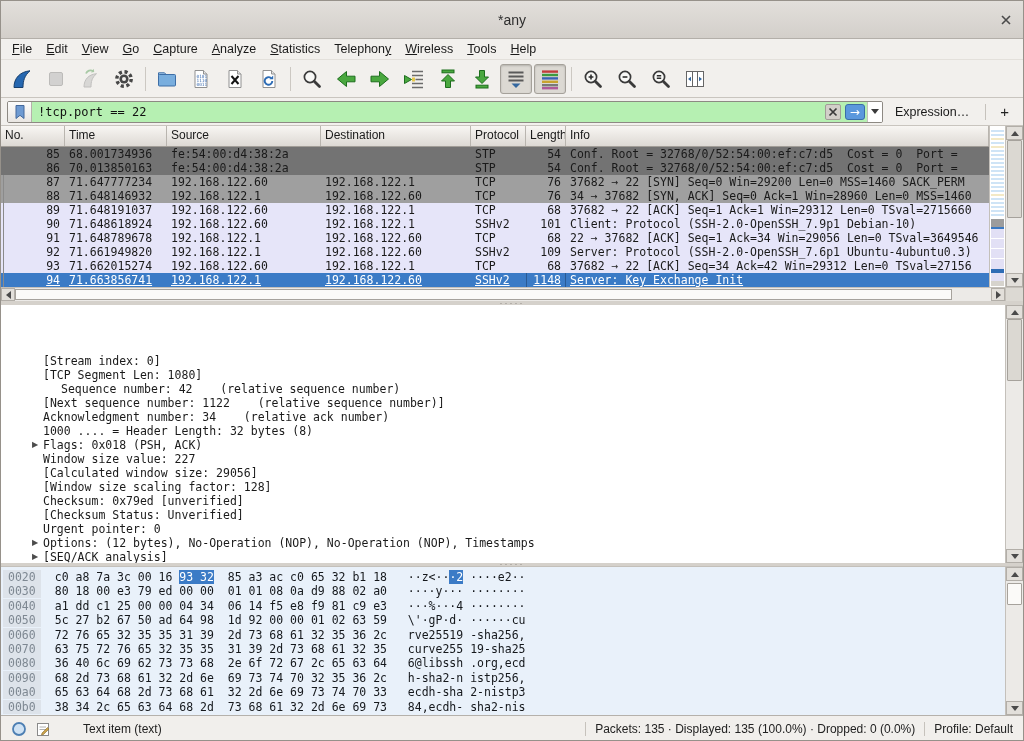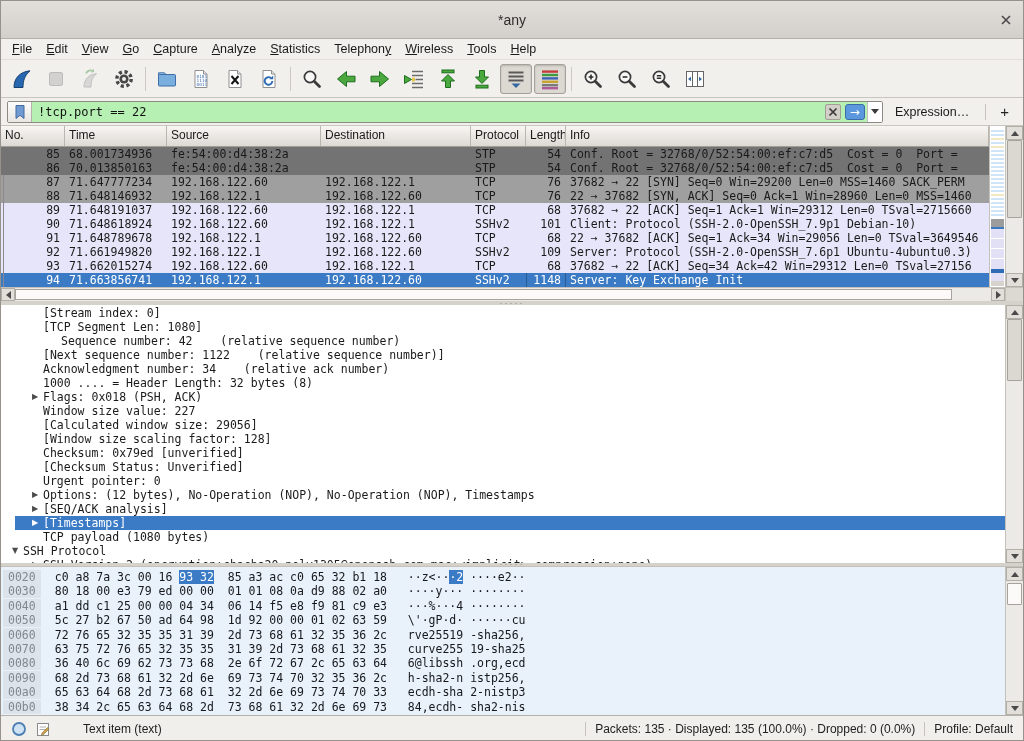--- a/index.html
+++ b/index.html
@@ -42,21 +42,21 @@
   .plist-header{grid-column:1;grid-row:1;display:flex;background:linear-gradient(#f8f6f3,#ddd9d4);border-bottom:1px solid #a19d97;overflow:hidden;}
   .phcell{font-size:12px;padding:2px 0 0 4px;border-right:1px solid #b9b5af;overflow:hidden;white-space:nowrap;flex-shrink:0;}
   .plist-rows{grid-column:1;grid-row:2;position:relative;background:#fff;overflow:hidden;}
   .prow{display:flex;height:14px;line-height:14px;font-family:"DejaVu Sans Mono",monospace;font-size:11.5px;white-space:pre;}
   .pcell{padding-left:4px;overflow:hidden;flex-shrink:0;}
   .pcell.ar{text-align:right;padding-right:5px;padding-left:0;}
   .c0{width:64px;}.c1{width:102px;}.c2{width:154px;}.c3{width:150px;}.c4{width:55px;}.c5{width:40px;}.c6{flex:1;width:auto;}
   .row-white{background:#737373;}
   .row-gray{background:#9f9f9f;}
   .row-lav{background:#e6e5f9;}
-  .row-sel{background:#3b7bc6 !important;color:#fff;}
+  .row-sel{background:#3b7bc6 !important;color:#fff;text-decoration:underline;}
   .row-sel .c5{box-shadow:inset 1px 0 0 #2a5a94, inset -1px 0 0 #2a5a94;}
   .related-line{position:absolute;left:2px;top:28px;width:1px;height:112px;background:#8a8a8a;}
   .minimap{grid-column:2;grid-row:1/3;position:relative;background:#fff;border-left:1px solid #c4c0ba;overflow:hidden;}
   .mstripe{position:absolute;left:1px;right:1px;}
   
   .vscroll{background:#eceae7;border-left:1px solid #c4c0ba;display:flex;flex-direction:column;}
   .plist .vscroll{grid-column:3;grid-row:1/3;}
   .sbtn{height:14px;display:flex;align-items:center;justify-content:center;background:#e2dfda;border:1px solid #b2aea8;flex-shrink:0;}
   .tri-up{width:0;height:0;border-left:4px solid transparent;border-right:4px solid transparent;border-bottom:5px solid #4a4a4a;}
   .tri-down{width:0;height:0;border-left:4px solid transparent;border-right:4px solid transparent;border-top:5px solid #4a4a4a;}
@@ -304,21 +304,21 @@
         <div class="phcell c2"><span>Source</span></div>
         <div class="phcell c3"><span>Destination</span></div>
         <div class="phcell c4"><span>Protocol</span></div>
         <div class="phcell c5"><span>Length</span></div>
         <div class="phcell c6"><span>Info</span></div>
       </div>
     <div class="plist-rows" id="plist-rows">
         <div class="prow row-white"><span class="pcell c0 ar">85</span><span class="pcell c1">68.001734936</span><span class="pcell c2">fe:54:00:d4:38:2a</span><span class="pcell c3"></span><span class="pcell c4">STP</span><span class="pcell c5 ar">54</span><span class="pcell c6">Conf. Root = 32768/0/52:54:00:ef:c7:d5  Cost = 0  Port =</span></div>
         <div class="prow row-white"><span class="pcell c0 ar">86</span><span class="pcell c1">70.013850163</span><span class="pcell c2">fe:54:00:d4:38:2a</span><span class="pcell c3"></span><span class="pcell c4">STP</span><span class="pcell c5 ar">54</span><span class="pcell c6">Conf. Root = 32768/0/52:54:00:ef:c7:d5  Cost = 0  Port =</span></div>
         <div class="prow row-gray"><span class="pcell c0 ar">87</span><span class="pcell c1">71.647777234</span><span class="pcell c2">192.168.122.60</span><span class="pcell c3">192.168.122.1</span><span class="pcell c4">TCP</span><span class="pcell c5 ar">76</span><span class="pcell c6">37682 → 22 [SYN] Seq=0 Win=29200 Len=0 MSS=1460 SACK_PERM</span></div>
-        <div class="prow row-gray"><span class="pcell c0 ar">88</span><span class="pcell c1">71.648146932</span><span class="pcell c2">192.168.122.1</span><span class="pcell c3">192.168.122.60</span><span class="pcell c4">TCP</span><span class="pcell c5 ar">76</span><span class="pcell c6">22 → 37682 [SYN, ACK] Seq=0 Ack=1 Win=28960 Len=0 MSS=1460</span></div>
+        <div class="prow row-gray"><span class="pcell c0 ar">88</span><span class="pcell c1">71.648146932</span><span class="pcell c2">192.168.122.1</span><span class="pcell c3">192.168.122.60</span><span class="pcell c4">TCP</span><span class="pcell c5 ar">76</span><span class="pcell c6">34 → 37682 [SYN, ACK] Seq=0 Ack=1 Win=28960 Len=0 MSS=1460</span></div>
         <div class="prow row-lav"><span class="pcell c0 ar">89</span><span class="pcell c1">71.648191037</span><span class="pcell c2">192.168.122.60</span><span class="pcell c3">192.168.122.1</span><span class="pcell c4">TCP</span><span class="pcell c5 ar">68</span><span class="pcell c6">37682 → 22 [ACK] Seq=1 Ack=1 Win=29312 Len=0 TSval=2715660</span></div>
         <div class="prow row-lav"><span class="pcell c0 ar">90</span><span class="pcell c1">71.648618924</span><span class="pcell c2">192.168.122.60</span><span class="pcell c3">192.168.122.1</span><span class="pcell c4">SSHv2</span><span class="pcell c5 ar">101</span><span class="pcell c6">Client: Protocol (SSH-2.0-OpenSSH_7.9p1 Debian-10)</span></div>
         <div class="prow row-lav"><span class="pcell c0 ar">91</span><span class="pcell c1">71.648789678</span><span class="pcell c2">192.168.122.1</span><span class="pcell c3">192.168.122.60</span><span class="pcell c4">TCP</span><span class="pcell c5 ar">68</span><span class="pcell c6">22 → 37682 [ACK] Seq=1 Ack=34 Win=29056 Len=0 TSval=3649546</span></div>
         <div class="prow row-lav"><span class="pcell c0 ar">92</span><span class="pcell c1">71.661949820</span><span class="pcell c2">192.168.122.1</span><span class="pcell c3">192.168.122.60</span><span class="pcell c4">SSHv2</span><span class="pcell c5 ar">109</span><span class="pcell c6">Server: Protocol (SSH-2.0-OpenSSH_7.6p1 Ubuntu-4ubuntu0.3)</span></div>
         <div class="prow row-lav"><span class="pcell c0 ar">93</span><span class="pcell c1">71.662015274</span><span class="pcell c2">192.168.122.60</span><span class="pcell c3">192.168.122.1</span><span class="pcell c4">TCP</span><span class="pcell c5 ar">68</span><span class="pcell c6">37682 → 22 [ACK] Seq=34 Ack=42 Win=29312 Len=0 TSval=27156</span></div>
         <div class="prow row-lav row-sel"><span class="pcell c0 ar">94</span><span class="pcell c1">71.663856741</span><span class="pcell c2">192.168.122.1</span><span class="pcell c3">192.168.122.60</span><span class="pcell c4">SSHv2</span><span class="pcell c5 ar">1148</span><span class="pcell c6">Server: Key Exchange Init</span></div>
         <div class="related-line"></div>
       </div>
     <div class="minimap" id="minimap">
         <div class="mstripe" style="top: 4px; height: 2px; background: rgb(207, 228, 246);"></div>
@@ -377,21 +377,21 @@
     </div>
     <div class="corner"></div>
   </div>
 
   <div class="splitter">
       <span class="dots">·····</span>
     </div>
 
   <div class="details">
     <div class="details-rows" id="details-rows">
-        <div class="drow" style="padding-left: 26px;"><span class="darrow"></span><span class="dtext">[Stream index: 0]</span></div>
+        <div class="drow" style="padding-left: 26px; margin-top: 48px;"><span class="darrow"></span><span class="dtext">[Stream index: 0]</span></div>
         <div class="drow" style="padding-left: 26px;"><span class="darrow"></span><span class="dtext">[TCP Segment Len: 1080]</span></div>
         <div class="drow" style="padding-left: 44px;"><span class="darrow"></span><span class="dtext">Sequence number: 42    (relative sequence number)</span></div>
         <div class="drow" style="padding-left: 26px;"><span class="darrow"></span><span class="dtext">[Next sequence number: 1122    (relative sequence number)]</span></div>
         <div class="drow" style="padding-left: 26px;"><span class="darrow"></span><span class="dtext">Acknowledgment number: 34    (relative ack number)</span></div>
         <div class="drow" style="padding-left: 26px;"><span class="darrow"></span><span class="dtext">1000 .... = Header Length: 32 bytes (8)</span></div>
         <div class="drow" style="padding-left: 26px;"><span class="darrow">▶</span><span class="dtext">Flags: 0x018 (PSH, ACK)</span></div>
         <div class="drow" style="padding-left: 26px;"><span class="darrow"></span><span class="dtext">Window size value: 227</span></div>
         <div class="drow" style="padding-left: 26px;"><span class="darrow"></span><span class="dtext">[Calculated window size: 29056]</span></div>
         <div class="drow" style="padding-left: 26px;"><span class="darrow"></span><span class="dtext">[Window size scaling factor: 128]</span></div>
         <div class="drow" style="padding-left: 26px;"><span class="darrow"></span><span class="dtext">Checksum: 0x79ed [unverified]</span></div>

